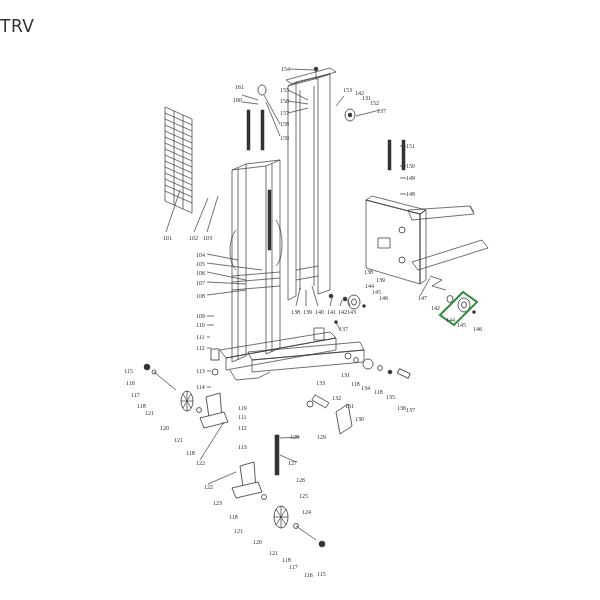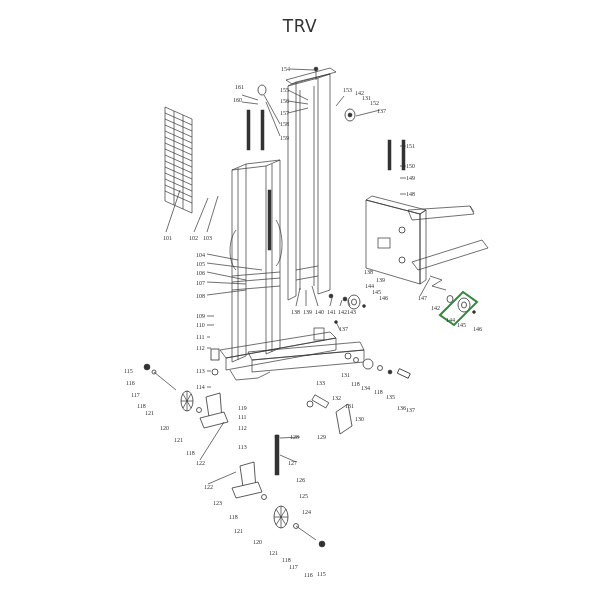--- a/index.html
+++ b/index.html
@@ -1,17 +1,17 @@
 <!DOCTYPE html>
 <html><head>
 <meta charset="utf-8">
 <style>
   html,body{margin:0;padding:0;background:#fff;}
   body{width:600px;height:600px;position:relative;overflow:hidden;font-family:"DejaVu Sans",sans-serif;}
-  .title{position:absolute;top:16px;left:0;width:600px;text-align:center;font-size:17px;color:#333;letter-spacing:0.5px;}
+  .title{position:absolute;top:16px;left:0;width:600px;text-align:left;font-size:17px;color:#333;letter-spacing:0.5px;}
   svg{position:absolute;left:0;top:0;}
   .lbl{font-family:"Liberation Serif",serif;font-size:6px;fill:#333;}
   .ln{stroke:#333;stroke-width:0.7;fill:none;}
   .pt{stroke:#333;stroke-width:0.8;fill:#fff;}
   .dk{fill:#333;stroke:#333;stroke-width:0.5;}
 </style>
 </head>
 <body>
 
 <div class="title">TRV</div>

